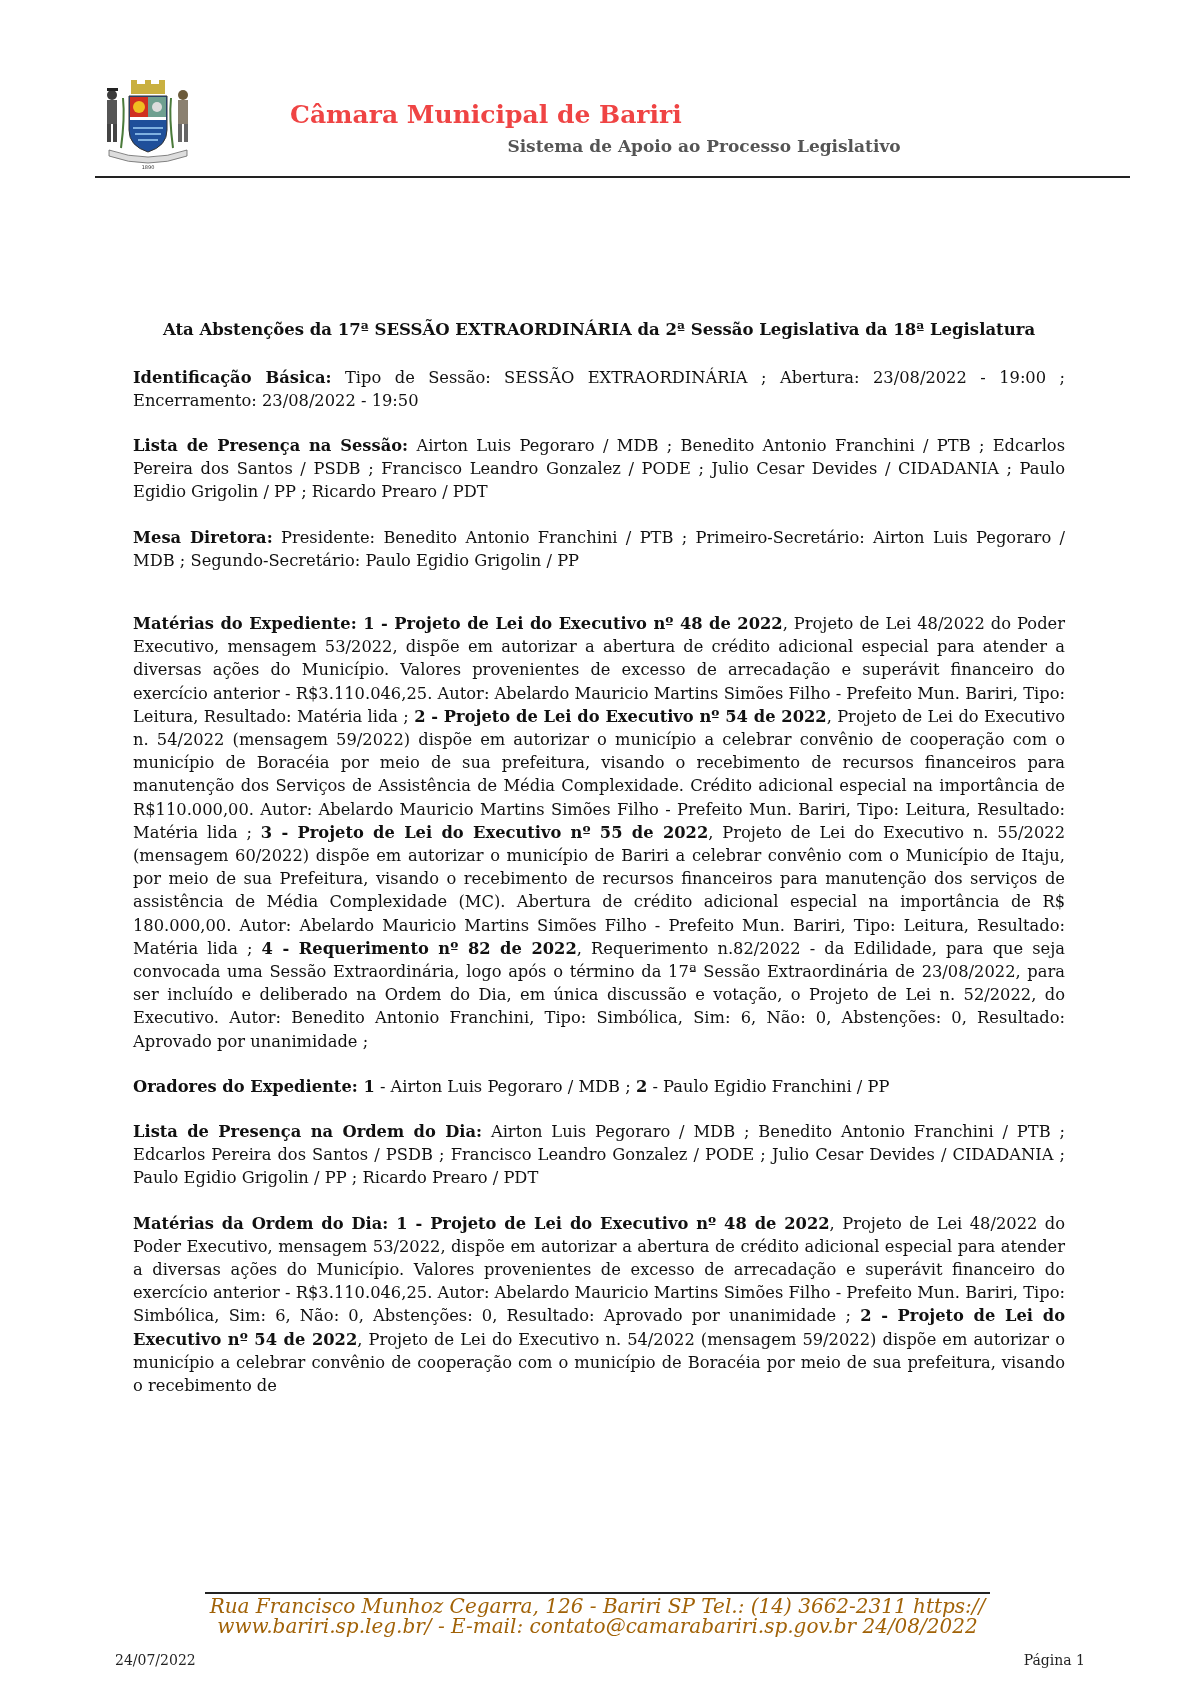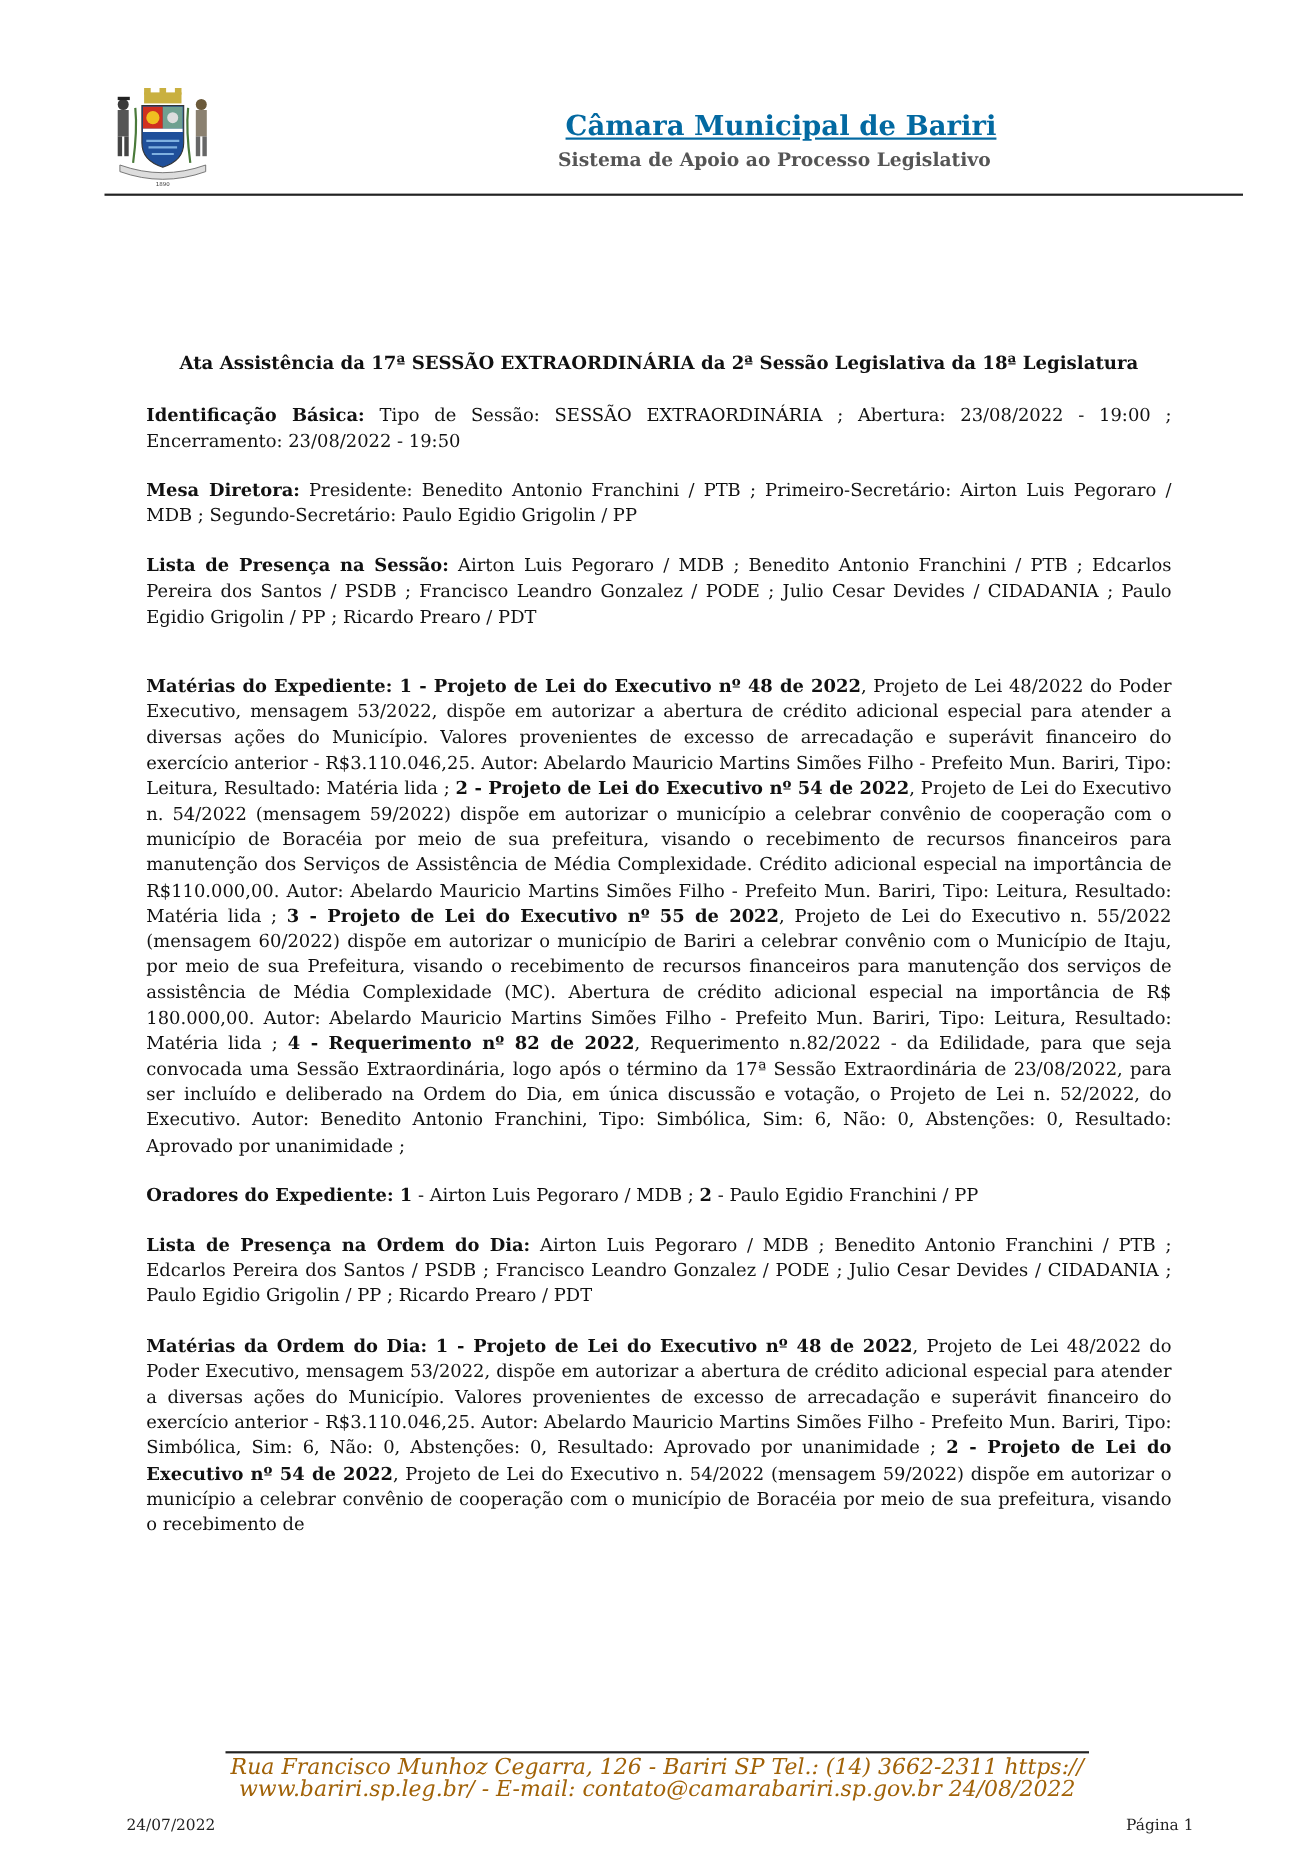--- a/index.html
+++ b/index.html
@@ -1,21 +1,21 @@
 <!DOCTYPE html>
 <html><head>
 <meta charset="utf-8">
 <style>
   html, body { margin:0; padding:0; background:#ffffff; }
   body { width:1190px; height:1682px; position:relative; overflow:hidden;
          font-family:"DejaVu Serif", serif; color:#111; }
   .header { position:absolute; left:95px; top:78px; width:1035px; height:100px; }
   .logo { position:absolute; left:0; top:0; width:105px; height:92px; }
-  .org-title { position:absolute; left:0; right:0; top:22px; text-align:center;
-               font-size:25px; font-weight:bold; color:#0369a1; padding-left:195px; box-sizing:border-box;text-decoration:underline; }
+  .org-title { position:absolute; left:0; right:0; top:22px; 
+               font-size:25px; font-weight:bold; color:#ef4444; padding-left:195px; box-sizing:border-box; }
   .org-sub { position:absolute; left:0; right:12px; top:58px; text-align:center;
              font-size:17px; color:#555; padding-left:195px; box-sizing:border-box; font-weight:bold;}
   .header-rule { position:absolute; left:95px; top:176px; width:1035px; height:2px; background:#222; }
   .content { position:absolute; left:133px; top:318px; width:932px; font-size:16.3px; line-height:23.2px; }
   .doc-title { text-align:center; font-weight:bold; font-size:16.5px; margin:0 0 24px 0; line-height:23.5px; }
   p.par { margin:0 0 22px 0; text-align:justify; }
   p.par.gap { margin-top:40px; }
   b { font-weight:bold; }
   .footer-rule { position:absolute; left:205px; top:1592px; width:785px; height:1.5px; background:#222; }
   .footer-text { position:absolute; left:205px; top:1596px; width:785px; text-align:center;
@@ -60,30 +60,30 @@
       <path d="M14 72 Q53 86 92 72 L92 78 Q53 92 14 78 Z" fill="#ddd" stroke="#666" stroke-width="0.8"></path>
       <text x="53" y="91" font-size="5" text-anchor="middle" fill="#333" font-family="DejaVu Sans, sans-serif">1890</text>
     </svg>
   </div>
   <div class="org-title">Câmara Municipal de Bariri</div>
   <div class="org-sub">Sistema de Apoio ao Processo Legislativo</div>
 </div>
 <div class="header-rule"></div>
 
 <div class="content">
-  <div class="doc-title">Ata Assistência da 17ª SESSÃO EXTRAORDINÁRIA da 2ª Sessão Legislativa da 18ª Legislatura</div>
+  <div class="doc-title">Ata Abstenções da 17ª SESSÃO EXTRAORDINÁRIA da 2ª Sessão Legislativa da 18ª Legislatura</div>
 
   <p class="par">
     <b>Identificação Básica:</b><span> Tipo de Sessão: SESSÃO EXTRAORDINÁRIA ; Abertura: 23/08/2022 - 19:00 ; Encerramento: 23/08/2022 - 19:50</span>
   </p>
   <p class="par">
-    <b>Mesa Diretora:</b><span> Presidente: Benedito Antonio Franchini / PTB ; Primeiro-Secretário: Airton Luis Pegoraro / MDB ; Segundo-Secretário: Paulo Egidio Grigolin / PP</span>
+    <b>Lista de Presença na Sessão:</b><span> Airton Luis Pegoraro / MDB ; Benedito Antonio Franchini / PTB ; Edcarlos Pereira dos Santos / PSDB ; Francisco Leandro Gonzalez / PODE ; Julio Cesar Devides / CIDADANIA ; Paulo Egidio Grigolin / PP ; Ricardo Prearo / PDT</span>
   </p>
   <p class="par">
-    <b>Lista de Presença na Sessão:</b><span> Airton Luis Pegoraro / MDB ; Benedito Antonio Franchini / PTB ; Edcarlos Pereira dos Santos / PSDB ; Francisco Leandro Gonzalez / PODE ; Julio Cesar Devides / CIDADANIA ; Paulo Egidio Grigolin / PP ; Ricardo Prearo / PDT</span>
+    <b>Mesa Diretora:</b><span> Presidente: Benedito Antonio Franchini / PTB ; Primeiro-Secretário: Airton Luis Pegoraro / MDB ; Segundo-Secretário: Paulo Egidio Grigolin / PP</span>
   </p>
 
   <p class="par gap">
     <b>Matérias do Expediente:</b><b> 1 - Projeto de Lei do Executivo nº 48 de 2022</b><span>, Projeto de Lei 48/2022 do Poder Executivo, mensagem 53/2022, dispõe em autorizar a abertura de crédito adicional especial para atender a diversas ações do Município. Valores provenientes de excesso de arrecadação e superávit financeiro do exercício anterior - R$3.110.046,25. Autor: Abelardo Mauricio Martins Simões Filho - Prefeito Mun. Bariri, Tipo: Leitura, Resultado: Matéria lida ; </span><b>2 - Projeto de Lei do Executivo nº 54 de 2022</b><span>, Projeto de Lei do Executivo n. 54/2022 (mensagem 59/2022) dispõe em autorizar o município a celebrar convênio de cooperação com o município de Boracéia por meio de sua prefeitura, visando o recebimento de recursos financeiros para manutenção dos Serviços de Assistência de Média Complexidade. Crédito adicional especial na importância de R$110.000,00. Autor: Abelardo Mauricio Martins Simões Filho - Prefeito Mun. Bariri, Tipo: Leitura, Resultado: Matéria lida ; </span><b>3 - Projeto de Lei do Executivo nº 55 de 2022</b><span>, Projeto de Lei do Executivo n. 55/2022 (mensagem 60/2022) dispõe em autorizar o município de Bariri a celebrar convênio com o Município de Itaju, por meio de sua Prefeitura, visando o recebimento de recursos financeiros para manutenção dos serviços de assistência de Média Complexidade (MC). Abertura de crédito adicional especial na importância de R$ 180.000,00. Autor: Abelardo Mauricio Martins Simões Filho - Prefeito Mun. Bariri, Tipo: Leitura, Resultado: Matéria lida ; </span><b>4 - Requerimento nº 82 de 2022</b><span>, Requerimento n.82/2022 - da Edilidade, para que seja convocada uma Sessão Extraordinária, logo após o término da 17ª Sessão Extraordinária de 23/08/2022, para ser incluído e deliberado na Ordem do Dia, em única discussão e votação, o Projeto de Lei n. 52/2022, do Executivo. Autor: Benedito Antonio Franchini, Tipo: Simbólica, Sim: 6, Não: 0, Abstenções: 0, Resultado: Aprovado por unanimidade ;</span>
   </p>
 
   <p class="par">
     <b>Oradores do Expediente:</b><b> 1</b><span> - Airton Luis Pegoraro / MDB ; </span><b>2</b><span> - Paulo Egidio Franchini / PP</span>
   </p>
 

